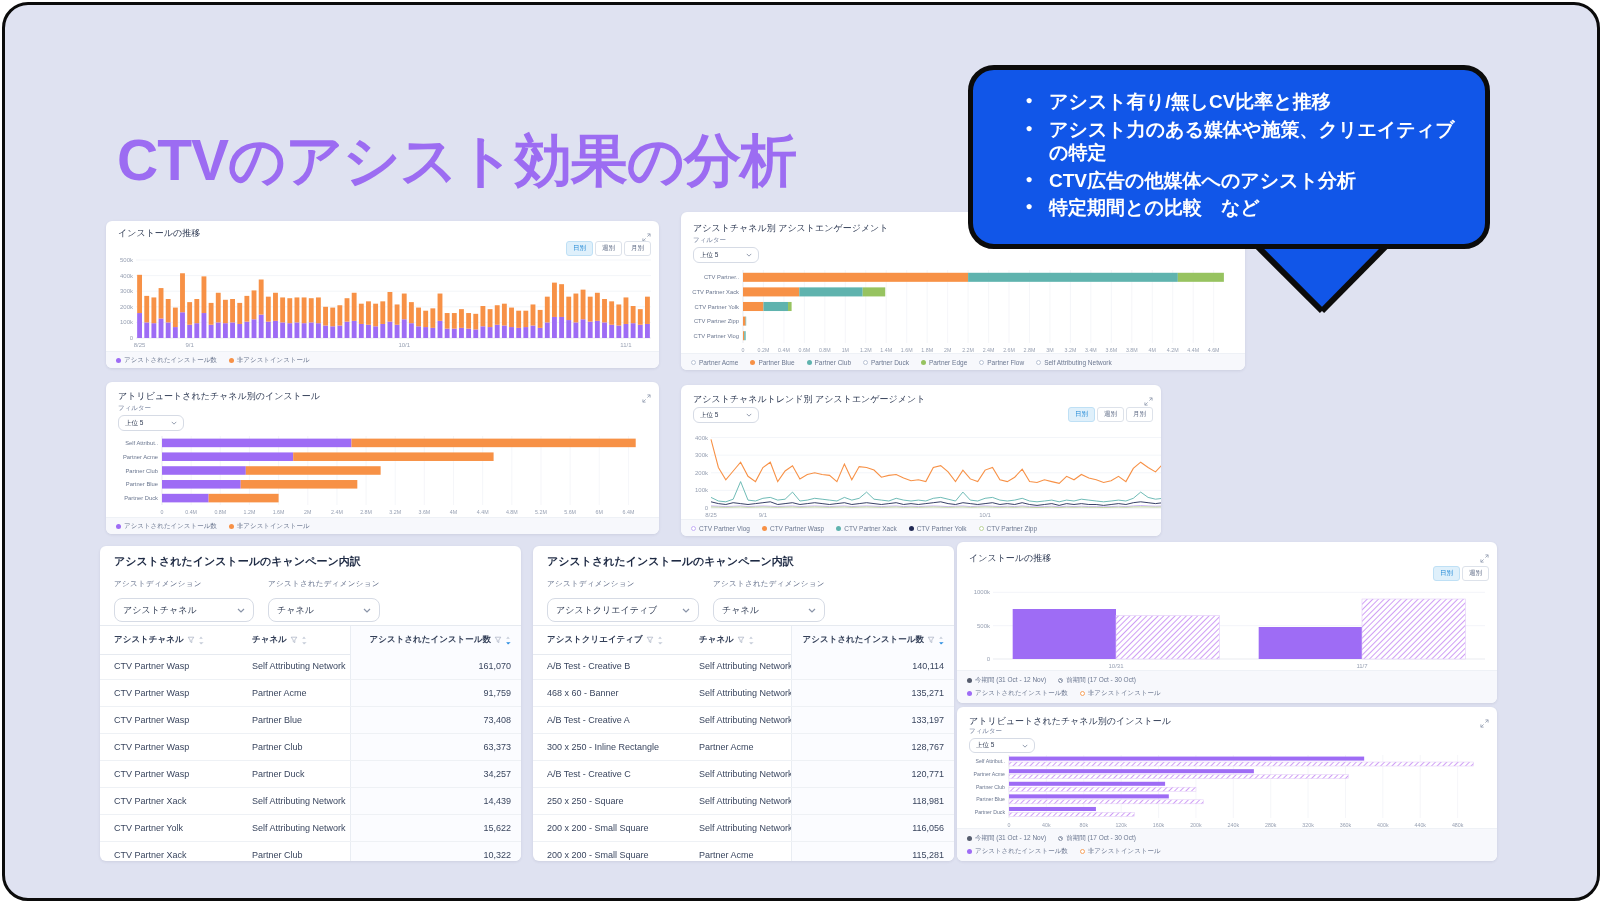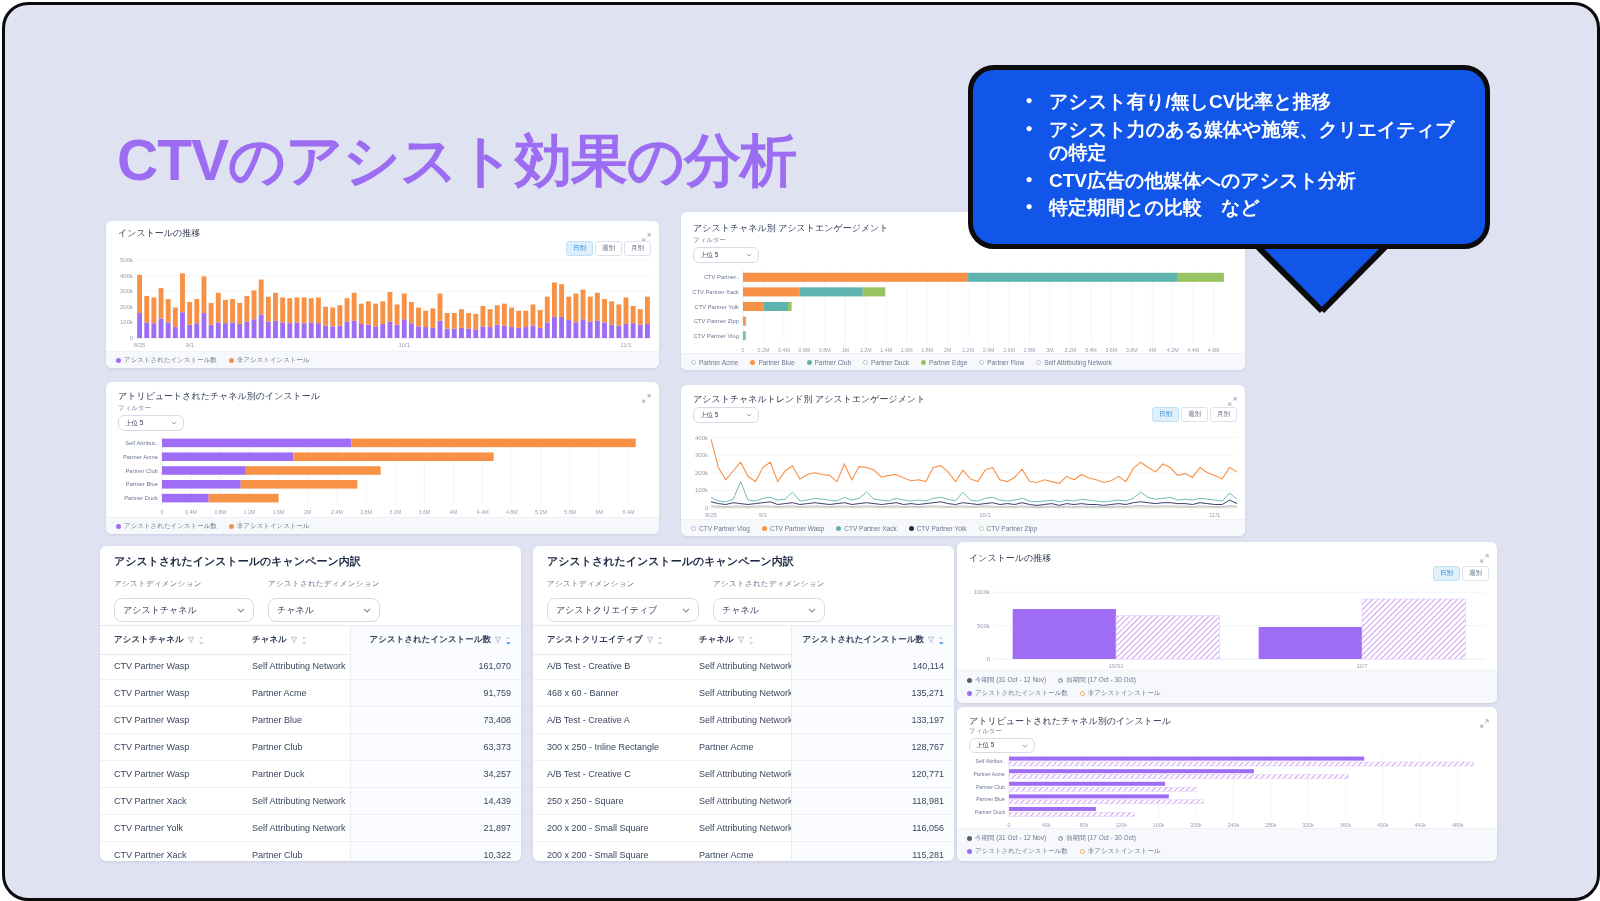--- a/index.html
+++ b/index.html
@@ -430,21 +430,21 @@
           <span class="dot" style="background: rgb(158, 108, 245);"></span>
           <span>アシストされたインストール数</span>
         </span>
         <span class="li">
           <span class="dot" style="background: rgb(247, 145, 70);"></span>
           <span>非アシストインストール</span>
         </span>
       </div>
   </div>
 
-  <div class="card" style="left:676px;top:380px;width:564px;height:151px">
+  <div class="card" style="left:676px;top:380px;width:480px;height:151px">
     <div class="card-title" style="top:8px">アシストチャネルトレンド別 アシストエンゲージメント</div>
     <div class="expand"><svg width="9" height="9" viewBox="0 0 10 10">
           <path d="M6 1h3v3M4 9H1V6M9 1L6 4M1 9l3-3" stroke="#9aa4b6" stroke-width="1" fill="none"></path>
         </svg></div>
     <div class="filter" style="top:22px">
       <div class="select sm">
           <span>上位 5</span>
           <svg width="6" height="4" viewBox="0 0 8 5">
             <path d="M1 1l3 3 3-3" stroke="#8a94a8" stroke-width="1.2" fill="none"></path>
           </svg>
@@ -581,21 +581,21 @@
           <div class="td c3">34,257</div>
         </div>
         <div class="tr">
           <div class="td c1">CTV Partner Xack</div>
           <div class="td c2">Self Attributing Network</div>
           <div class="td c3">14,439</div>
         </div>
         <div class="tr">
           <div class="td c1">CTV Partner Yolk</div>
           <div class="td c2">Self Attributing Network</div>
-          <div class="td c3">21,897</div>
+          <div class="td c3">15,622</div>
         </div>
         <div class="tr">
           <div class="td c1">CTV Partner Xack</div>
           <div class="td c2">Partner Club</div>
           <div class="td c3">10,322</div>
         </div>
       </div>
   </div>
 
   <div class="card tcard" style="left:528px;top:541px;width:421px;height:315px">

